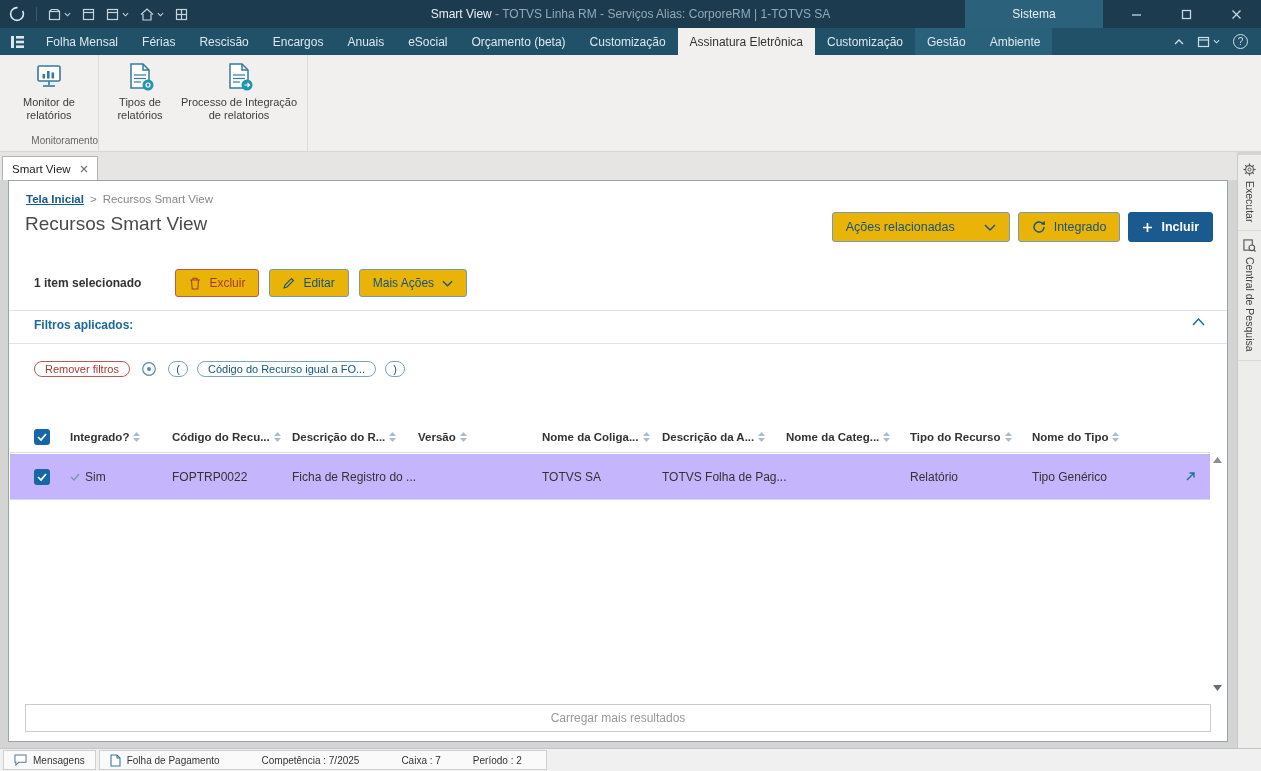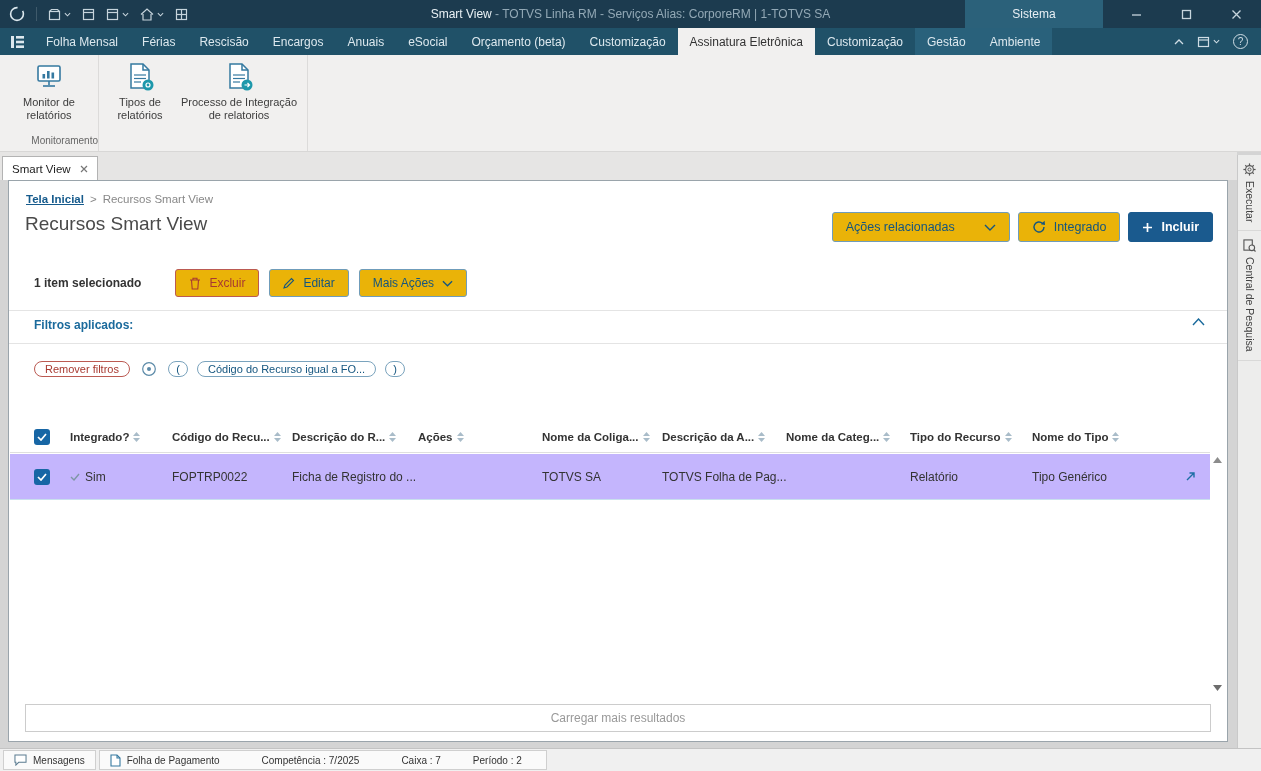--- a/index.html
+++ b/index.html
@@ -380,21 +380,21 @@
           </svg>
       </div>
       <div class="th">
         <span>Descrição do R...</span>
         <svg width="7" height="10" viewBox="0 0 7 10">
             <polygon points="3.5,0 7,4 0,4" fill="#a9bcc9"></polygon>
             <polygon points="3.5,10 7,6 0,6" fill="#a9bcc9"></polygon>
           </svg>
       </div>
       <div class="th">
-        <span>Ações</span>
+        <span>Versão</span>
         <svg width="7" height="10" viewBox="0 0 7 10">
             <polygon points="3.5,0 7,4 0,4" fill="#a9bcc9"></polygon>
             <polygon points="3.5,10 7,6 0,6" fill="#a9bcc9"></polygon>
           </svg>
       </div>
       <div class="th">
         <span>Nome da Coliga...</span>
         <svg width="7" height="10" viewBox="0 0 7 10">
             <polygon points="3.5,0 7,4 0,4" fill="#a9bcc9"></polygon>
             <polygon points="3.5,10 7,6 0,6" fill="#a9bcc9"></polygon>

